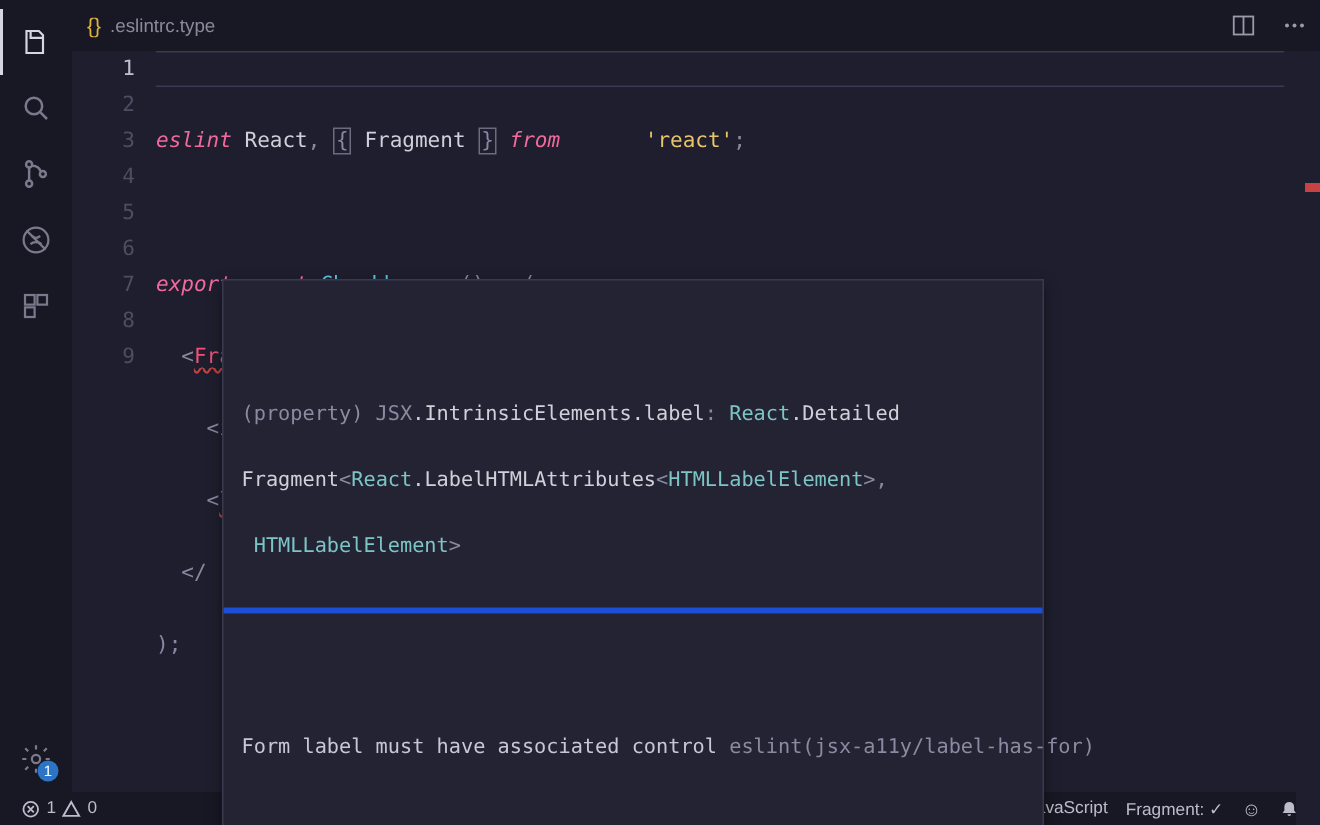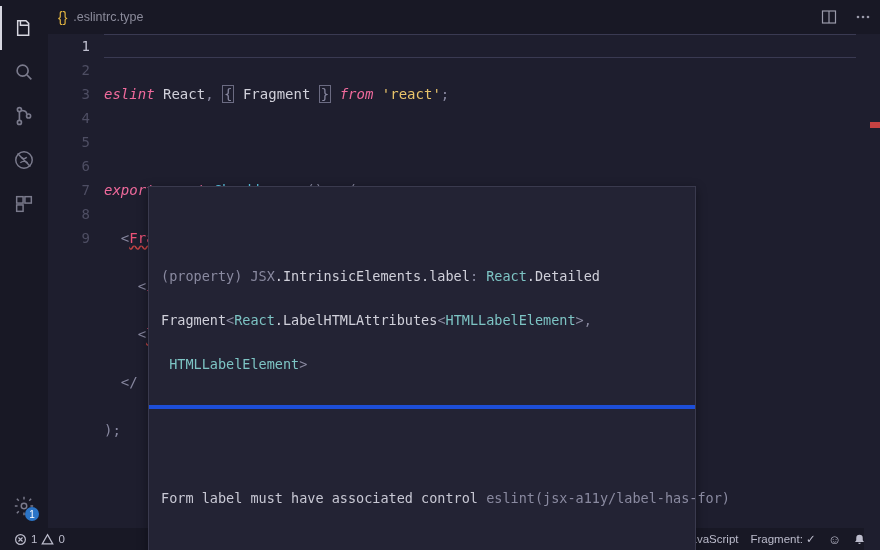--- a/index.html
+++ b/index.html
@@ -58,21 +58,21 @@
 .gutter { width: 56px; text-align: right; padding-right: 14px; color: #4e4e63; user-select: none; }
 .code-lines { flex: 1; position: relative; white-space: pre; }
 .gut-row { height: 24px; }
 .minimap { width: 16px; background: #1e1e2e; position: relative; }
 .minimap .err { position: absolute; right: 0; top: 88px; width: 10px; height: 6px; background: #c74242; }
 .curline-hl { position:absolute; left:0; right:8px; top:0; height:24px; border-top:1px solid #3a3a52; border-bottom:1px solid #3a3a52;}
 .tok-kw { color: #f06a9c; font-style: italic; }
 .tok-kw2 { color: #f06a9c; font-style: italic; }
 .tok-id { color: #d0d0da; }
 .tok-fn { color: #5bc8e6; }
-.tok-str { color: #e9c46a; }
+.tok-str { color: #e9c46a; margin-left: 48px; }
 .tok-tag { color: #ee5277; }
 .tok-attr { color: #5bc8e6; font-style: italic; }
 .tok-punct { color: #8888a0; }
 .tok-op { color: #7dc4c4; }
 .tok-err { text-decoration: wavy underline #c74242; text-underline-offset: 2px; }
 .box-brace { border: 1px solid #6b6b82; padding: 0 1px; }
 .hover-popup {
   position: absolute;
   left: 44px; top: 152px;
   width: 548px;

